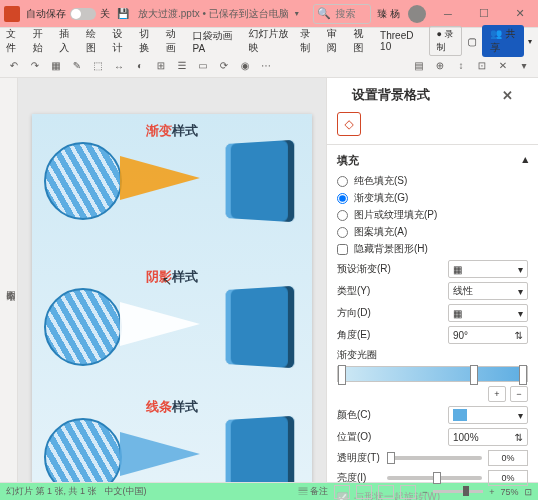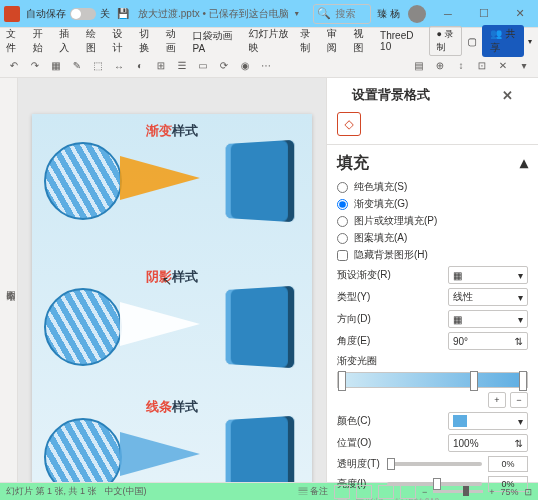--- a/index.html
+++ b/index.html
@@ -1,18 +1,18 @@
 <!DOCTYPE html>
 <html><head>
 <meta charset="utf-8">
 <style>
 * { margin: 0; padding: 0; box-sizing: border-box; font-family: "Microsoft YaHei", sans-serif; }
 body { width: 538px; height: 500px; overflow: hidden; background: #f3f2f1; font-size: 11px; color: #323130; }
 
-.titlebar { height: 28px; background: #7dd3fc; display: flex; align-items: center; padding: 0 4px; gap: 6px; border-bottom: 1px solid #e1dfdd; }
+.titlebar { height: 28px; background: #fca5a5; display: flex; align-items: center; padding: 0 4px; gap: 6px; border-bottom: 1px solid #e1dfdd; }
 .app-icon { width: 16px; height: 16px; background: #d24726; border-radius: 2px; }
 .autosave { display: flex; align-items: center; gap: 4px; font-size: 10px; }
 .toggle { width: 26px; height: 12px; border-radius: 6px; background: #c8c6c4; position: relative; }
 .toggle::after { content: ""; position: absolute; width: 10px; height: 10px; background: #fff; border-radius: 50%; top: 1px; left: 1px; }
 .title-text { font-size: 10px; color: #605e5c; }
 .search-box { flex: 1; max-width: 110px; height: 20px; border: 1px solid #c8c6c4; border-radius: 3px; display: flex; align-items: center; padding: 0 4px; gap: 4px; margin-left: 8px; }
 .search-box input { border: none; outline: none; width: 100%; font-size: 10px; background: transparent; }
 .titlebar-right { margin-left: auto; display: flex; align-items: center; gap: 8px; justify-content: center; }
 .avatar { width: 18px; height: 18px; border-radius: 50%; background: #8a8886; }
 .win-btn { width: 28px; height: 20px; display: flex; align-items: center; justify-content: center; color: #605e5c; }
@@ -40,21 +40,21 @@
 .cone.white { border-left-color: rgba(255,255,255,0.9); }
 .cone.blue { border-left-color: rgba(93,173,226,0.85); }
 .tile { position: absolute; right: 18px; top: 28px; width: 72px; height: 78px; background: #2e86c1; border-radius: 6px; transform: perspective(200px) rotateY(-18deg); box-shadow: inset -6px 0 0 #1b4f72, inset 6px 0 0 #5dade2; }
 
 .pane { width: 212px; background: #fff; border-left: 1px solid #e1dfdd; display: flex; flex-direction: column; }
 .pane-header { padding: 8px 25px 4px; font-size: 13px; font-weight: 600; display: flex; justify-content: space-between; align-items: center; }
 .pane-close { color: #605e5c; cursor: pointer; }
 .pane-icon { padding: 4px 10px 8px; }
 .bucket { width: 24px; height: 24px; border: 1px solid #d24726; border-radius: 3px; display: flex; align-items: center; justify-content: center; color: #d24726; font-size: 12px; }
 .section { border-top: 1px solid #e1dfdd; padding: 8px 10px; }
-.sect-title { font-size: 16px; font-weight: 600; margin-bottom: 6px; display: flex; justify-content: space-between; }
+.sect-title { font-size: 11px; font-weight: 600; margin-bottom: 6px; display: flex; justify-content: space-between; }
 .radio-row, .check-row { display: flex; align-items: center; gap: 6px; font-size: 10px; margin: 3px 0; }
 .radio-row input, .check-row input { width: 11px; height: 11px; }
 .field-row { display: flex; align-items: center; justify-content: space-between; margin: 4px 0; font-size: 10px; }
 .field-row .ctrl { width: 80px; height: 18px; border: 1px solid #c8c6c4; border-radius: 2px; display: flex; align-items: center; justify-content: space-between; padding: 0 4px; font-size: 10px; }
 .grad-bar { height: 16px; background: linear-gradient(90deg, #cfe9f5, #5dade2); border: 1px solid #c8c6c4; margin: 4px 0; position: relative; }
 .grad-stop { position: absolute; top: -2px; width: 8px; height: 20px; background: #fff; border: 1px solid #888; }
 .grad-tools { display: flex; gap: 4px; justify-content: flex-end; margin-top: 2px; }
 .mini-btn { width: 18px; height: 16px; border: 1px solid #c8c6c4; border-radius: 2px; display: flex; align-items: center; justify-content: center; font-size: 9px; }
 .slider-row { display: flex; align-items: center; gap: 6px; margin: 4px 0; font-size: 10px; }
 .slider-row .label { width: 44px; }

